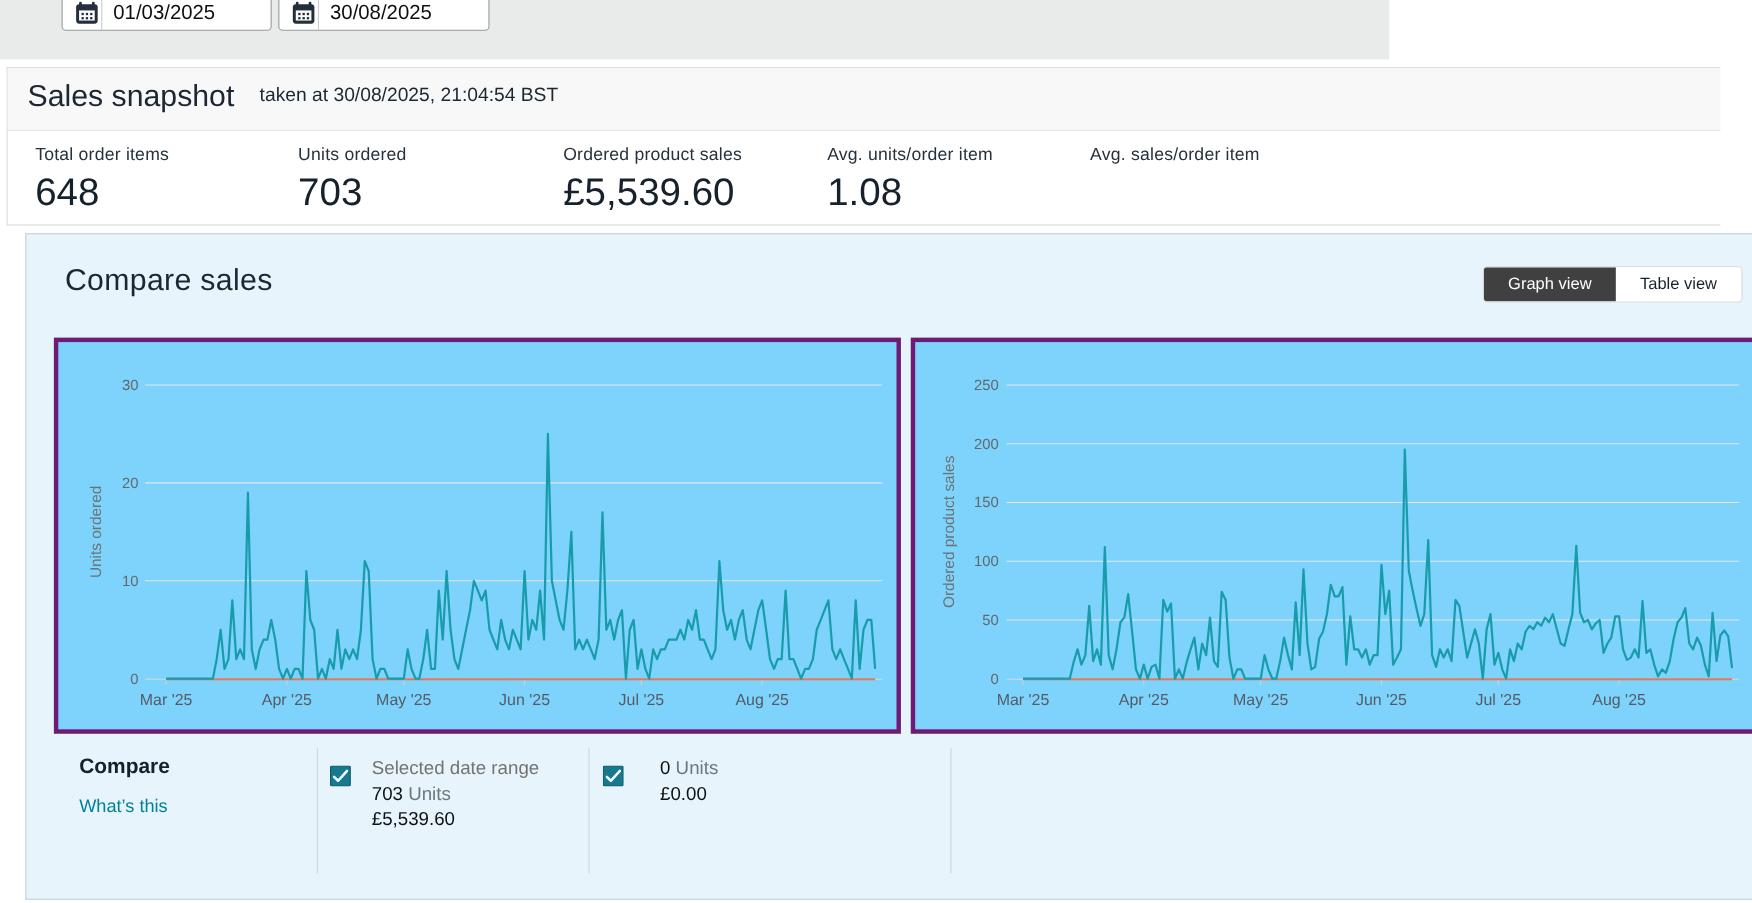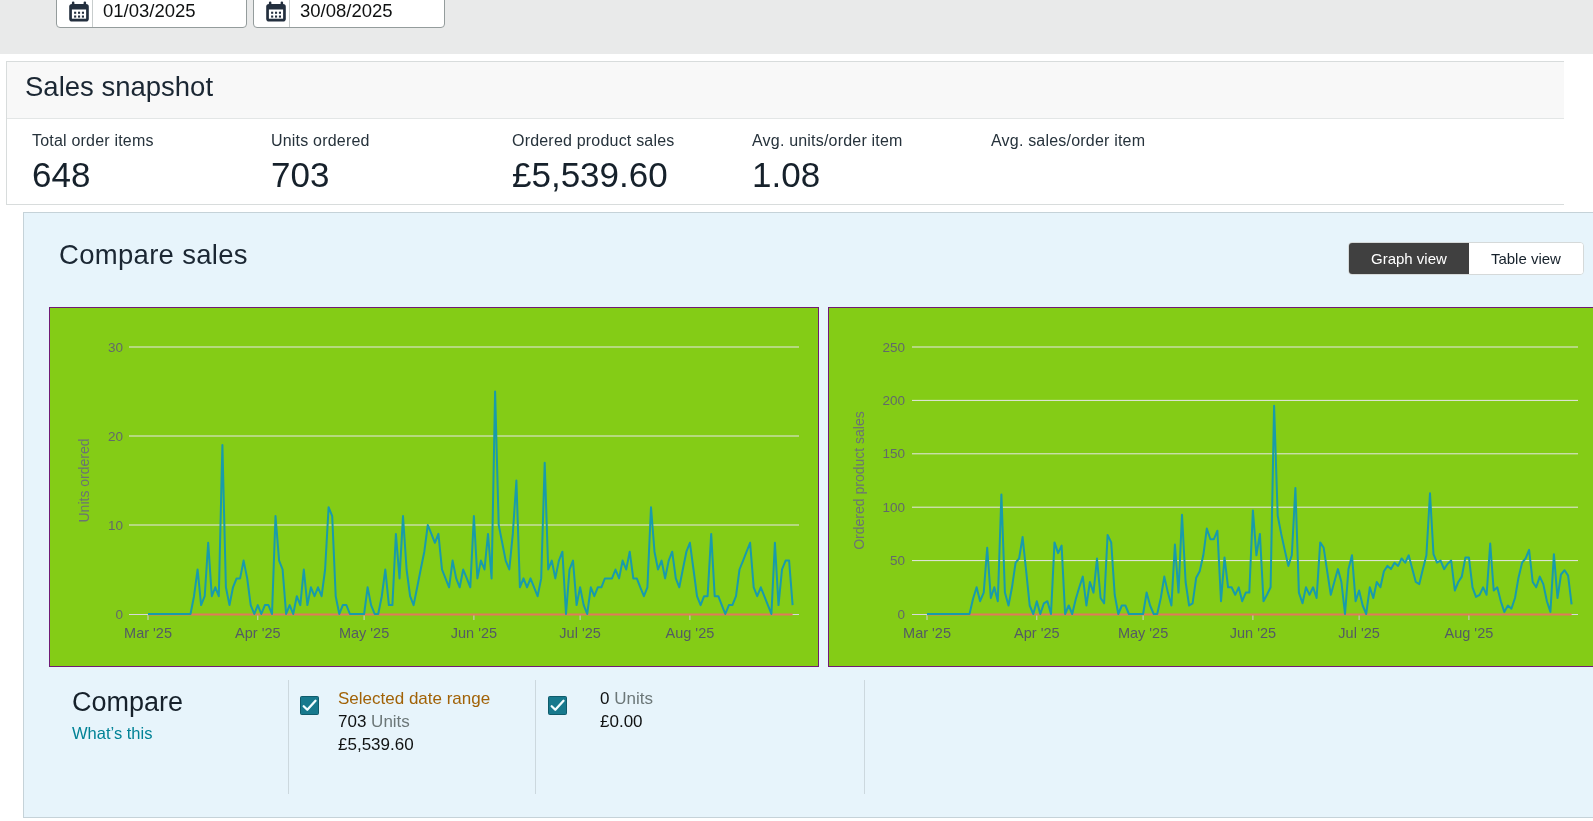--- a/index.html
+++ b/index.html
@@ -1,50 +1,50 @@
 <!DOCTYPE html>
 <html><head><meta charset="utf-8"><style>
 *{margin:0;padding:0;box-sizing:border-box}
 html,body{width:1593px;height:821px;overflow:hidden;background:#fff;
 font-family:"Liberation Sans",sans-serif;color:#16212b;position:relative}
 .abs{position:absolute}
-.topbar{position:absolute;left:0;top:0;width:1593px;height:54px;background:#e9eaea}
+.topbar{position:absolute;left:0;top:0;width:1263px;height:54px;background:#e9eaea}
 .datebox{position:absolute;top:-14px;height:42px;background:#fff;border:1px solid #949c9c;border-radius:4px;display:flex;align-items:stretch}
 .db-icon{width:36px;display:flex;align-items:flex-end;justify-content:flex-end;padding-right:2px;padding-bottom:4.5px;border-right:1px solid #c8cdcd}
 .db-text{padding-left:10px;font-size:18.5px;color:#0f1111;display:flex;align-items:flex-end;padding-bottom:5.5px}
 .snap{position:absolute;left:6px;top:61px;width:1558px;height:144px;background:#fff;border:1px solid #d8dcdc;border-right:none}
 .snap-head{position:absolute;left:0;top:0;width:100%;height:57px;background:#f8f8f8;border-bottom:1px solid #e3e6e6}
 .snap-title{position:absolute;left:18px;top:9px;font-size:27.5px;color:#1b2733}
 .snap-sub{position:absolute;left:229px;top:14px;font-size:17.5px;color:#1b2733}
 .stat{position:absolute;top:70px}
 .stat .lb{font-size:16px;color:#26323b;letter-spacing:.2px}
 .stat .vl{font-size:35px;color:#16212b;margin-top:5px}
 .cmp-panel{position:absolute;left:23px;top:212px;width:1587px;height:606px;background:#e7f4fb;border:1px solid #c5d2d8;border-right:none}
 .cmp-title{position:absolute;left:35px;top:26px;font-size:27.5px;color:#1b2733;letter-spacing:.3px}
 .btn-group{position:absolute;left:1324px;top:29px;height:33px;display:flex;border:1px solid #d5d9d9;border-radius:4px;overflow:hidden;background:#fff}
 .btn{height:100%;display:flex;align-items:center;justify-content:center;font-size:15px;padding:0 22px}
 .btn.sel{background:#404040;color:#fff}
 .btn.unsel{background:#fff;color:#16212b}
-.chartbox{position:absolute;top:94px;width:770px;height:360px;background:#84cc16;border:1px solid #701a75}
+.chartbox{position:absolute;top:94px;width:770px;height:360px;background:#7dd3fc;border:4px solid #701a75}
 svg text{font-family:"Liberation Sans",sans-serif}
 .gl{stroke:#e6e6e6;stroke-width:1}
 .zl{stroke:#d6d9d9;stroke-width:1}
 .tk{stroke:#ccd0d0;stroke-width:1}
 .cmp{stroke:#e2795b;stroke-width:2;fill:none}
 .ser{stroke:#189bab;stroke-width:2;fill:none;stroke-linejoin:round}
 .yl,.xl{font-size:13.5px;fill:#62696b}
 .xl{font-size:14.5px}
 .xl{fill:#545b64}
 .yt{font-size:14px;fill:#6b7374}
 .sep{position:absolute;width:1px;background:#ccd8de;top:467px;height:114px}
 .cb{position:absolute;width:20px;height:20px}
-.cmp-h{position:absolute;left:48px;top:474px;font-size:27px;font-weight:normal;color:#16212b}
+.cmp-h{position:absolute;left:48px;top:474px;font-size:19px;font-weight:bold;color:#16212b}
 .whats{position:absolute;left:48px;top:511px;font-size:16.5px;color:#008296}
 .crow{font-size:17px;line-height:23px}
-.t-teal{color:#a16207}
+.t-teal{color:#737373}
 .t-red{color:#c8502a}
 .t-gray{color:#6c7778}
 .t-dark{color:#0f1111}
 </style></head>
 <body>
 <div class="topbar">
   <div class="datebox" style="left:56px;width:191px">
       <span class="db-icon">
         <svg width="22" height="22" viewBox="0 0 22 22" fill="none">
 <rect x="3.9" y="0.5" width="2.5" height="4" rx="1.2" fill="#232f3e"></rect>
@@ -75,20 +75,21 @@
 <rect x="10" y="14.5" width="2.1" height="2.1" fill="#232f3e"></rect>
 <rect x="13.9" y="14.5" width="2.1" height="2.1" fill="#232f3e"></rect>
 </svg>
       </span>
       <span class="db-text">30/08/2025</span>
     </div>
 </div>
 <div class="snap">
   <div class="snap-head"></div>
   <div class="snap-title">Sales snapshot</div>
+  <div class="snap-sub">taken at 30/08/2025, 21:04:54 BST</div>
   <div class="stat" style="left:25px">
       <div class="lb">Total order items</div>
       <div class="vl">648</div>
     </div>
   <div class="stat" style="left:264px">
       <div class="lb">Units ordered</div>
       <div class="vl">703</div>
     </div>
   <div class="stat" style="left:505px">
       <div class="lb">Ordered product sales</div>

